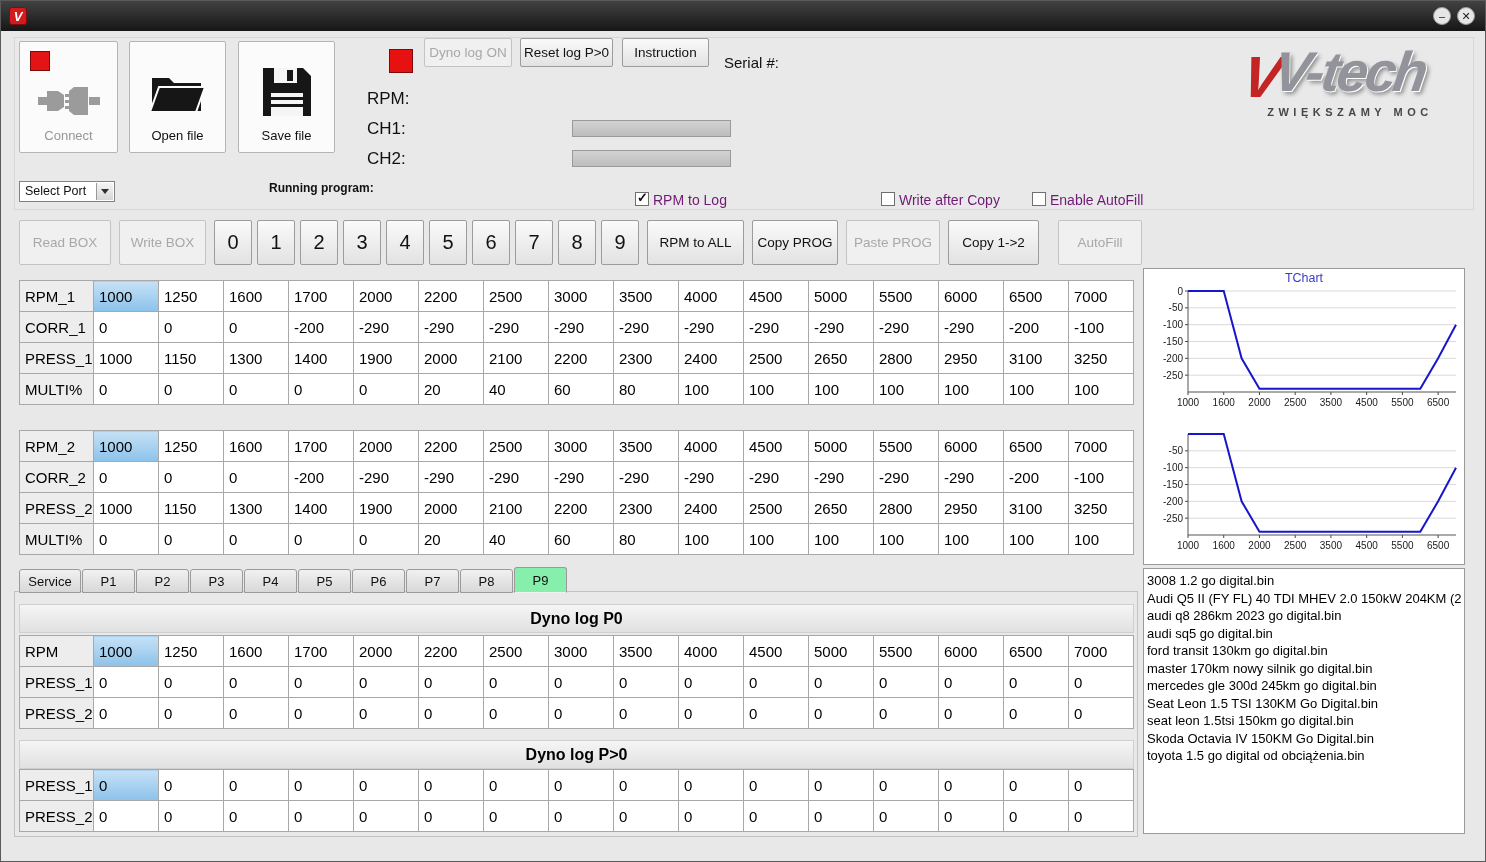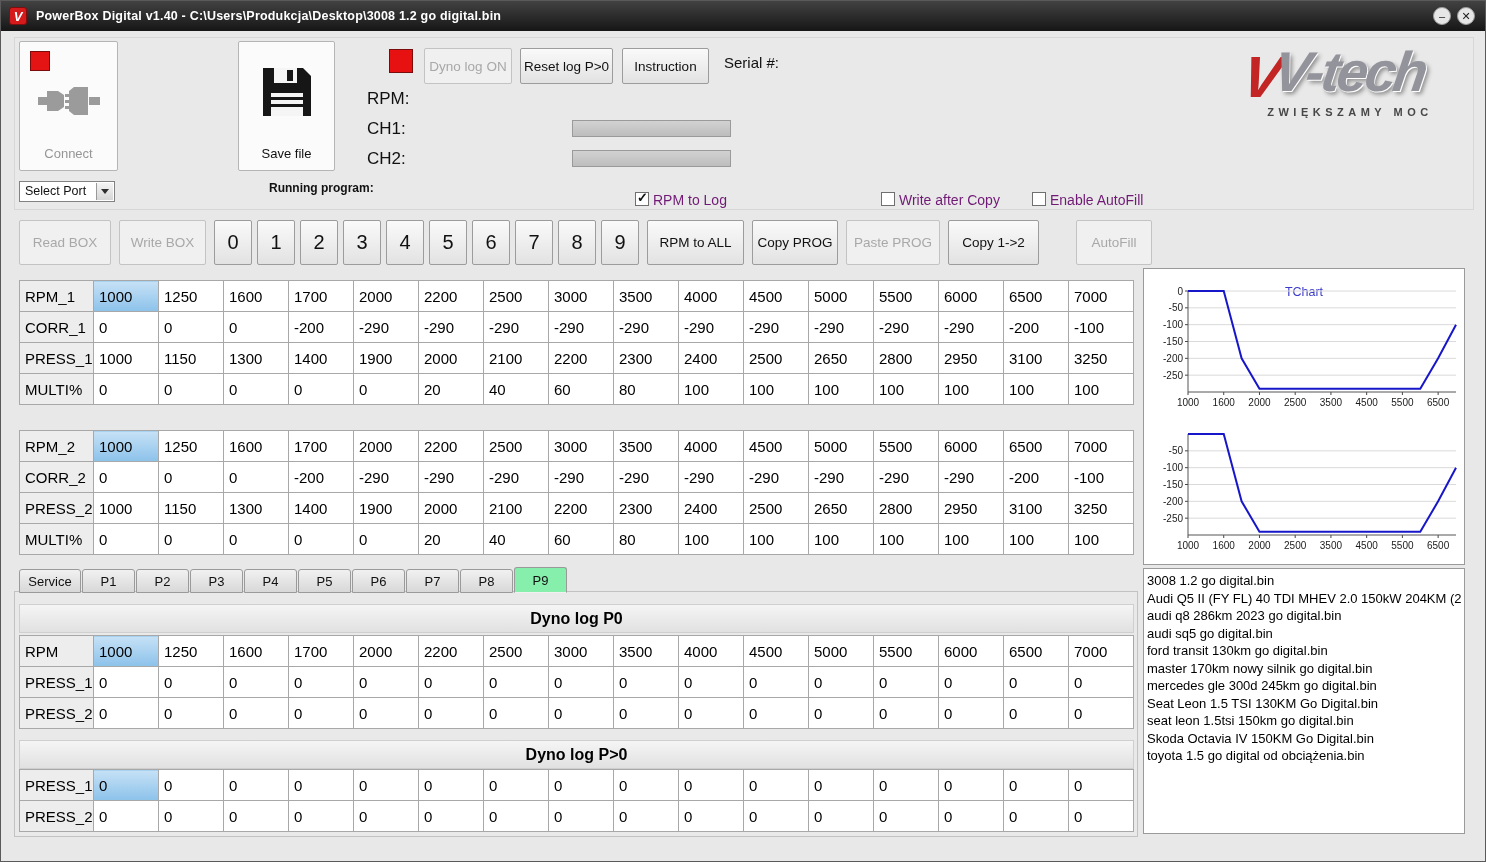--- a/index.html
+++ b/index.html
@@ -10,31 +10,31 @@
   
   .titlebar{position:absolute;left:0;top:0;width:100%;height:30px;background:linear-gradient(#424242,#161616);display:flex;align-items:center;color:#fff}
   .app-icon{width:18px;height:18px;margin-left:8px;background:#d41a1a;border-radius:3px;color:#fff;font-weight:bold;font-style:italic;font-size:13px;display:flex;align-items:center;justify-content:center;border:1px solid #7e0d0d}
   .title-text{margin-left:9px;font-size:12.5px;font-weight:bold;letter-spacing:.2px}
   .win-btns{position:absolute;right:10px;top:6px;display:flex;gap:6px}
   .win-btn{width:18px;height:18px;border-radius:50%;background:#e6e6e6;color:#1c1c1c;font-size:11px;line-height:16px;text-align:center;border:1px solid #9a9a9a}
 
   .toppanel{position:absolute;left:13px;top:36px;width:1460px;height:173px;border:1px solid #d7d7d7;background:#e9e9e9}
 
   
-  .bigbtn{position:absolute;top:40px;height:130px;background:#fbfbfb;border:1px solid #b5b5b5;border-radius:2px}
+  .bigbtn{position:absolute;top:40px;height:112px;background:#fbfbfb;border:1px solid #b5b5b5;border-radius:2px}
   .bigbtn .biglbl{position:absolute;bottom:9px;left:0;width:100%;text-align:center;font-size:13px;color:#111}
   .bigbtn .biglbl.dim{color:#969696}
   .connect-led{position:absolute;left:10px;top:9px;width:20px;height:20px;background:#e51414;border:1px solid #7a0c0c}
   .icon-wrap{position:absolute;left:0;top:28px;width:100%;text-align:center}
 
   .rec{position:absolute;left:388px;top:48px;width:24px;height:24px;background:#e81111;border:1px solid #7a0c0c}
 
   .btn{background:linear-gradient(#fafafa,#e2e2e2);border:1px solid #9c9c9c;border-radius:2px;font-size:13.5px;color:#111;display:flex;align-items:center;justify-content:center;font-family:inherit}
   .btn.disabled{color:#a8a8a8;border-color:#c3c3c3;background:#f0f0f0}
-  .toolbtn{position:absolute;top:47px;height:36px}
+  .toolbtn{position:absolute;top:37px;height:29px}
 
   .serial{position:absolute;left:723px;top:53px;font-size:15px;color:#111}
   .meas-lbl{position:absolute;left:366px;font-size:17px;color:#111}
   .pbar{position:absolute;left:571px;width:159px;height:17px;background:linear-gradient(#d2d2d2,#bdbdbd);border:1px solid #9a9a9a}
   .running{position:absolute;left:268px;top:180px;font-size:12px;font-weight:bold;color:#111}
 
   .chk{position:absolute;width:14px;height:14px;background:#fff;border:1px solid #6f6f6f}
   .chk.checked::after{content:"✓";position:absolute;left:1px;top:-3px;font-size:13px;font-weight:bold;color:#111}
   .chklbl{position:absolute;font-size:14px;color:#701a75}
 
@@ -46,52 +46,51 @@
   .vtech{position:absolute;right:20px;top:38px;width:230px;text-align:center}
   .vtech-v{position:absolute;left:8px;top:4px;font-size:58px;font-weight:bold;font-style:italic;color:#c32424;transform:skewX(-10deg)}
   .vtech-text{position:relative;display:inline-block;font-size:56px;font-weight:bold;font-style:italic;color:#93939c;letter-spacing:-3px;transform:skewX(-8deg);text-shadow:1px 1px 0 #fff,3px 3px 4px #8c8c8c}
   .vtech-tag{margin-top:2px;font-size:11px;font-weight:bold;letter-spacing:4.5px;color:#474747}
 
   
   .actions{position:absolute;left:18px;top:219px;display:flex;gap:8px;height:45px}
   .actions .btn{height:45px}
   .digits{display:flex;gap:5px}
   .digit{width:38px;font-size:20px}
-  .w-read{width:92px}.w-write{width:87px}.w-rpmall{width:97px}.w-copy{width:86px}.w-paste{width:94px}.w-c12{width:91px}.w-af{width:76px;margin-left:29px}
+  .w-read{width:92px}.w-write{width:87px}.w-rpmall{width:97px}.w-copy{width:86px}.w-paste{width:94px}.w-c12{width:91px}.w-af{width:84px;margin-left:11px}
 
   
   .grid{border-collapse:collapse;font-size:15px;background:#fff}
   .grid td{border:1px solid #a8a8a8;height:31px;padding:0 0 0 5px;background:#fff;width:65px;min-width:65px;color:#000}
   .grid td.lbl{width:74px;min-width:74px;background:#ededed}
   .grid td.hl{background:linear-gradient(#c6e1f6,#8cc2ea)}
   .tblwrap{position:absolute;left:18px}
 
   
   .tabpanel{position:absolute;left:13px;top:590px;width:1124px;height:246px;border:1px solid #c2c2c2;background:#e9e9e9}
   .tabs{position:absolute;left:18px;top:566px;display:flex;gap:1px;align-items:flex-end}
   .tab{width:53px;height:24px;line-height:23px;text-align:center;font-size:13px;color:#111;background:linear-gradient(#f1f1f1,#d8d8d8);border:1px solid #9a9a9a;border-radius:3px 3px 0 0}
   .tab:first-child{width:62px}
   .tab.active{height:26px;line-height:25px;background:#86efac;border-bottom-color:#f0f0f0}
 
   .band{position:absolute;left:18px;width:1115px;height:29px;background:linear-gradient(#f5f5f5,#e1e1e1);border:1px solid #cfcfcf;text-align:center;font-weight:bold;font-size:16px;line-height:27px;color:#000}
 
   
   .chart-panel{position:absolute;left:1142px;top:267px;width:322px;height:297px;background:#fff;border:1px solid #9a9a9a;overflow:hidden}
-  .chart-title{text-align:center;color:#3b3bc8;font-size:12.5px;padding-top:16px;height:16px}
+  .chart-title{text-align:center;color:#3b3bc8;font-size:12.5px;padding-top:2px;height:16px}
   .file-panel{position:absolute;left:1142px;top:567px;width:322px;height:266px;background:#fff;border:1px solid #9a9a9a;overflow:hidden;padding:3px 0 4px 3px}
   .file-item{font-size:13px;line-height:17.5px;white-space:nowrap;color:#000}
 </style>
 </head>
 <body>
 
 <div class="app">
 
   <div class="titlebar">
     <div class="app-icon">V</div>
-    <div class="title-text">PowerBox Digital v1.40 - C:\Users\Produkcja\Desktop\3008 1.2 go digital.bin</div>
     <div class="win-btns">
       <div class="win-btn">–</div>
       <div class="win-btn">✕</div>
     </div>
   </div>
 
   <div class="toppanel"></div>
 
   <div class="bigbtn" style="left:18px;width:99px">
     <div class="connect-led"></div>
@@ -104,20 +103,29 @@
           <rect x="27" y="20" width="8" height="3"></rect>
           <rect x="27" y="26" width="8" height="3"></rect>
           <path d="M36 7 h14 v28 H36 l-5-4 V11 z"></path>
           <rect x="51" y="17" width="11" height="8"></rect>
         </g>
       </svg>
     </div>
     <div class="biglbl dim">Connect</div>
   </div>
 
+  <div class="bigbtn" style="left:128px;width:97px">
+    <div class="icon-wrap" style="top:26px">
+      <svg width="58" height="48" viewBox="0 0 58 48">
+        <path d="M3 10 h17 l5 5 h27 v28 H3 z" fill="#161616"></path>
+        <path d="M10 19 h46 l-9 25 H1 z" fill="#161616" stroke="#fbfbfb" stroke-width="2"></path>
+      </svg>
+    </div>
+    <div class="biglbl">Open file</div>
+  </div>
 
   <div class="bigbtn" style="left:237px;width:97px">
     <div class="icon-wrap" style="top:24px">
       <svg width="52" height="52" viewBox="0 0 52 52">
         <path d="M2 2 h40 l8 8 v40 H2 z" fill="#161616"></path>
         <rect x="13" y="2" width="23" height="15" fill="#f5f5f5"></rect>
         <rect x="26" y="4" width="6" height="11" fill="#161616"></rect>
         <rect x="10" y="27" width="32" height="23" fill="#f5f5f5"></rect>
         <rect x="10" y="31" width="32" height="3" fill="#161616"></rect>
         <rect x="10" y="38" width="32" height="3" fill="#161616"></rect>

